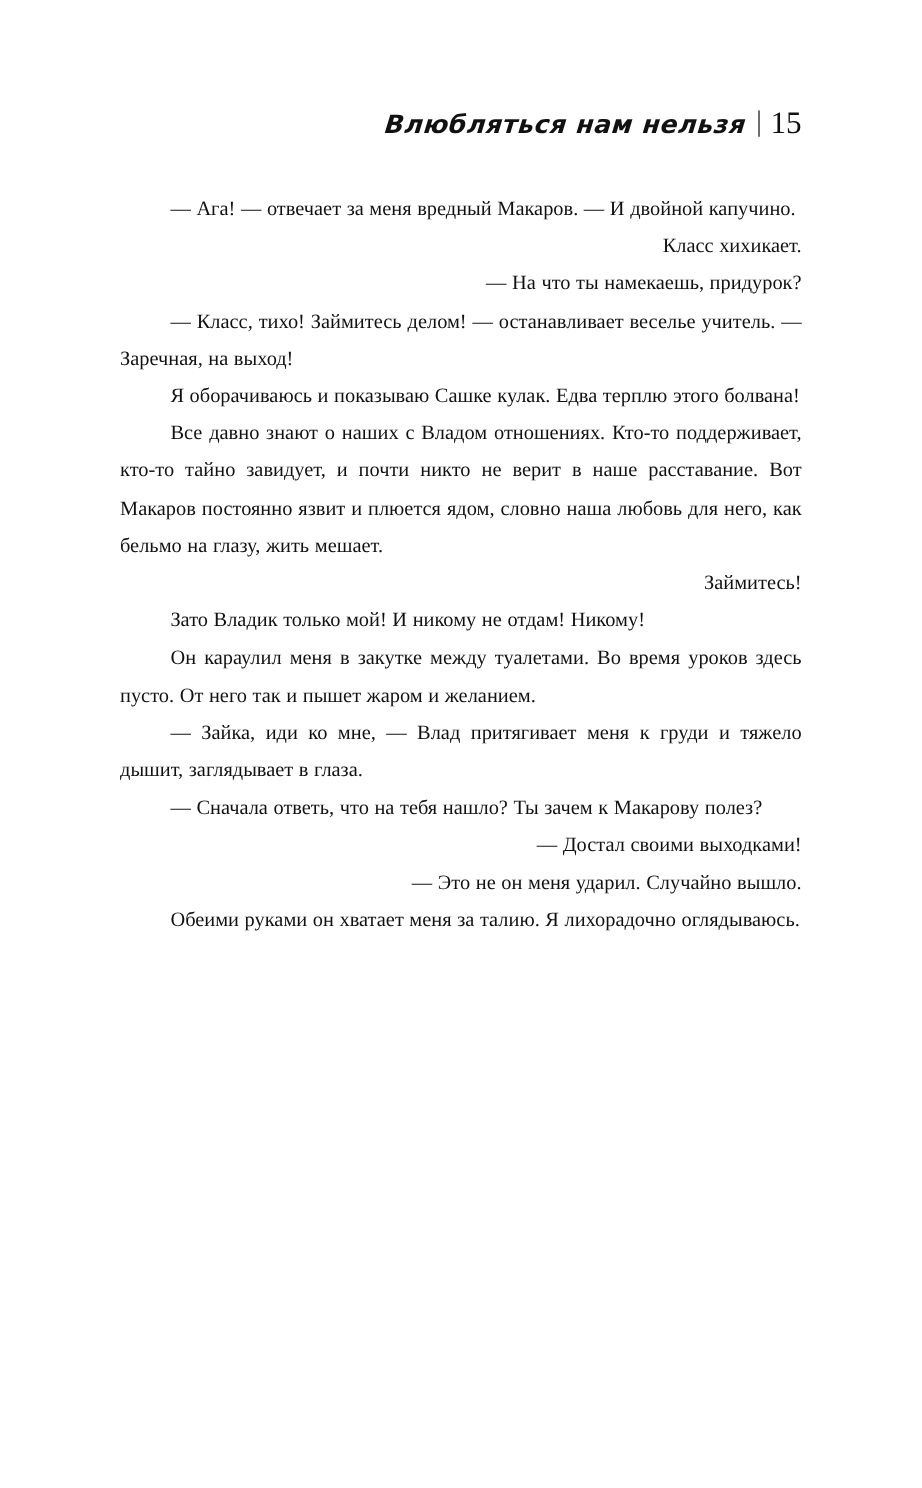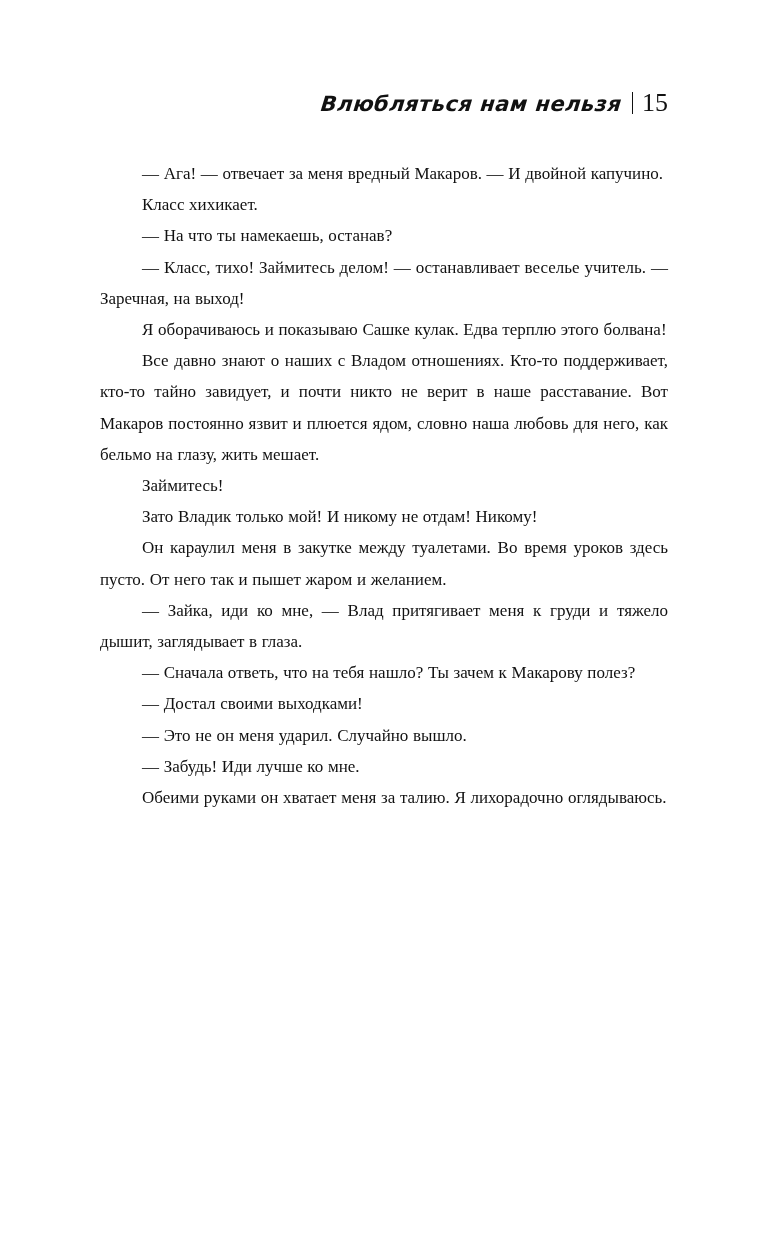--- a/index.html
+++ b/index.html
@@ -59,45 +59,44 @@
   .body-text p {
     margin: 0;
     font-size: 17px;
     line-height: 31.2px;
     text-align: justify;
     text-indent: 42px;
     hyphens: manual;
     word-spacing: 0.4px;
   }
   .body-text p.nojust {
-    text-align: left;
+    text-align: right;
   }
 </style>
 </head>
 <body>
 
 <div class="page">
 
   <div class="header">
     <span class="book-title">Влюбляться нам нельзя</span>
     <span class="header-rule"></span>
     <span class="page-number">15</span>
   </div>
 
   <div class="body-text">
     <p>— Ага! — отвечает за меня вредный Мака­ров. — И двойной капучино.</p>
     <p class="nojust">Класс хихикает.</p>
-    <p class="nojust">— На что ты намекаешь, останав?</p>
+    <p class="nojust">— На что ты намекаешь, придурок?</p>
     <p>— Класс, тихо! Займитесь делом! — останав­ливает веселье учитель. — Заречная, на выход!</p>
     <p>Я оборачиваюсь и показываю Сашке кулак. Едва терплю этого болвана!</p>
     <p>Все давно знают о наших с Владом отношени­ях. Кто-то поддерживает, кто-то тайно завидует, и почти никто не верит в наше расставание. Вот Макаров постоянно язвит и плюется ядом, словно наша любовь для него, как бельмо на глазу, жить мешает.</p>
     <p class="nojust">Займитесь!</p>
     <p>Зато Владик только мой! И никому не отдам! Никому!</p>
     <p>Он караулил меня в закутке между туалетами. Во время уроков здесь пусто. От него так и пышет жаром и желанием.</p>
     <p>— Зайка, иди ко мне, — Влад притягива­ет меня к груди и тяжело дышит, заглядывает в глаза.</p>
     <p>— Сначала ответь, что на тебя нашло? Ты за­чем к Макарову полез?</p>
     <p class="nojust">— Достал своими выходками!</p>
     <p class="nojust">— Это не он меня ударил. Случайно вышло.</p>
-    <p class="nojust">— Забудь! Иди лучше ко мне.</p>
     <p>Обеими руками он хватает меня за талию. Я лихорадочно оглядываюсь.</p>
   </div>
 
 </div>
 
 </body></html>

